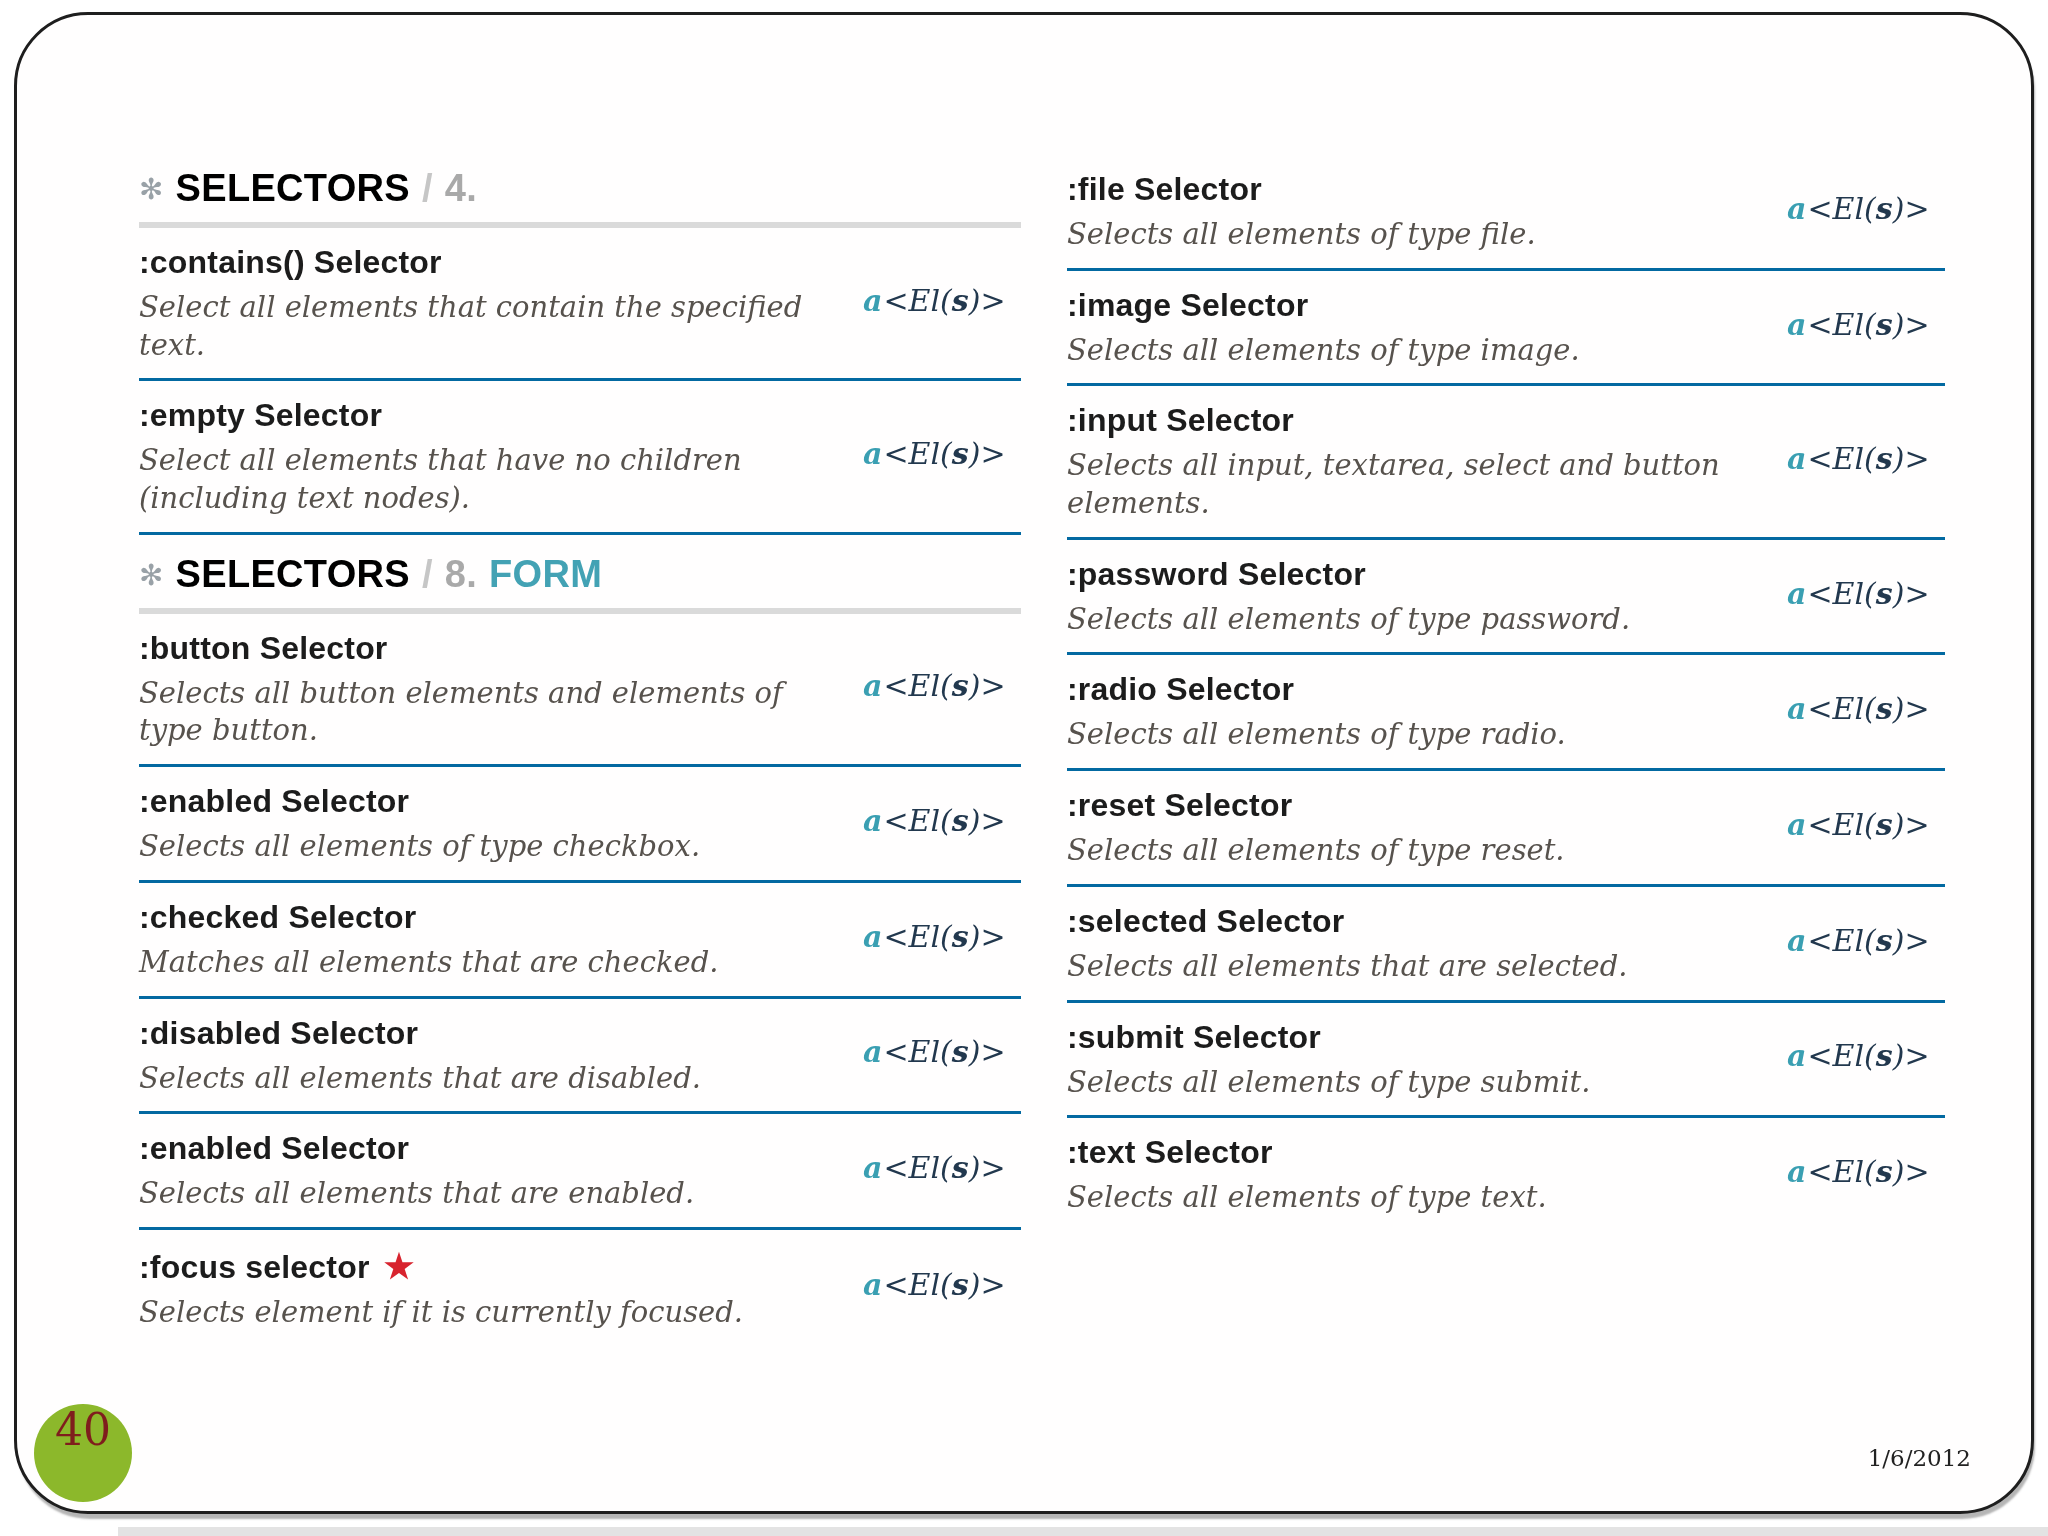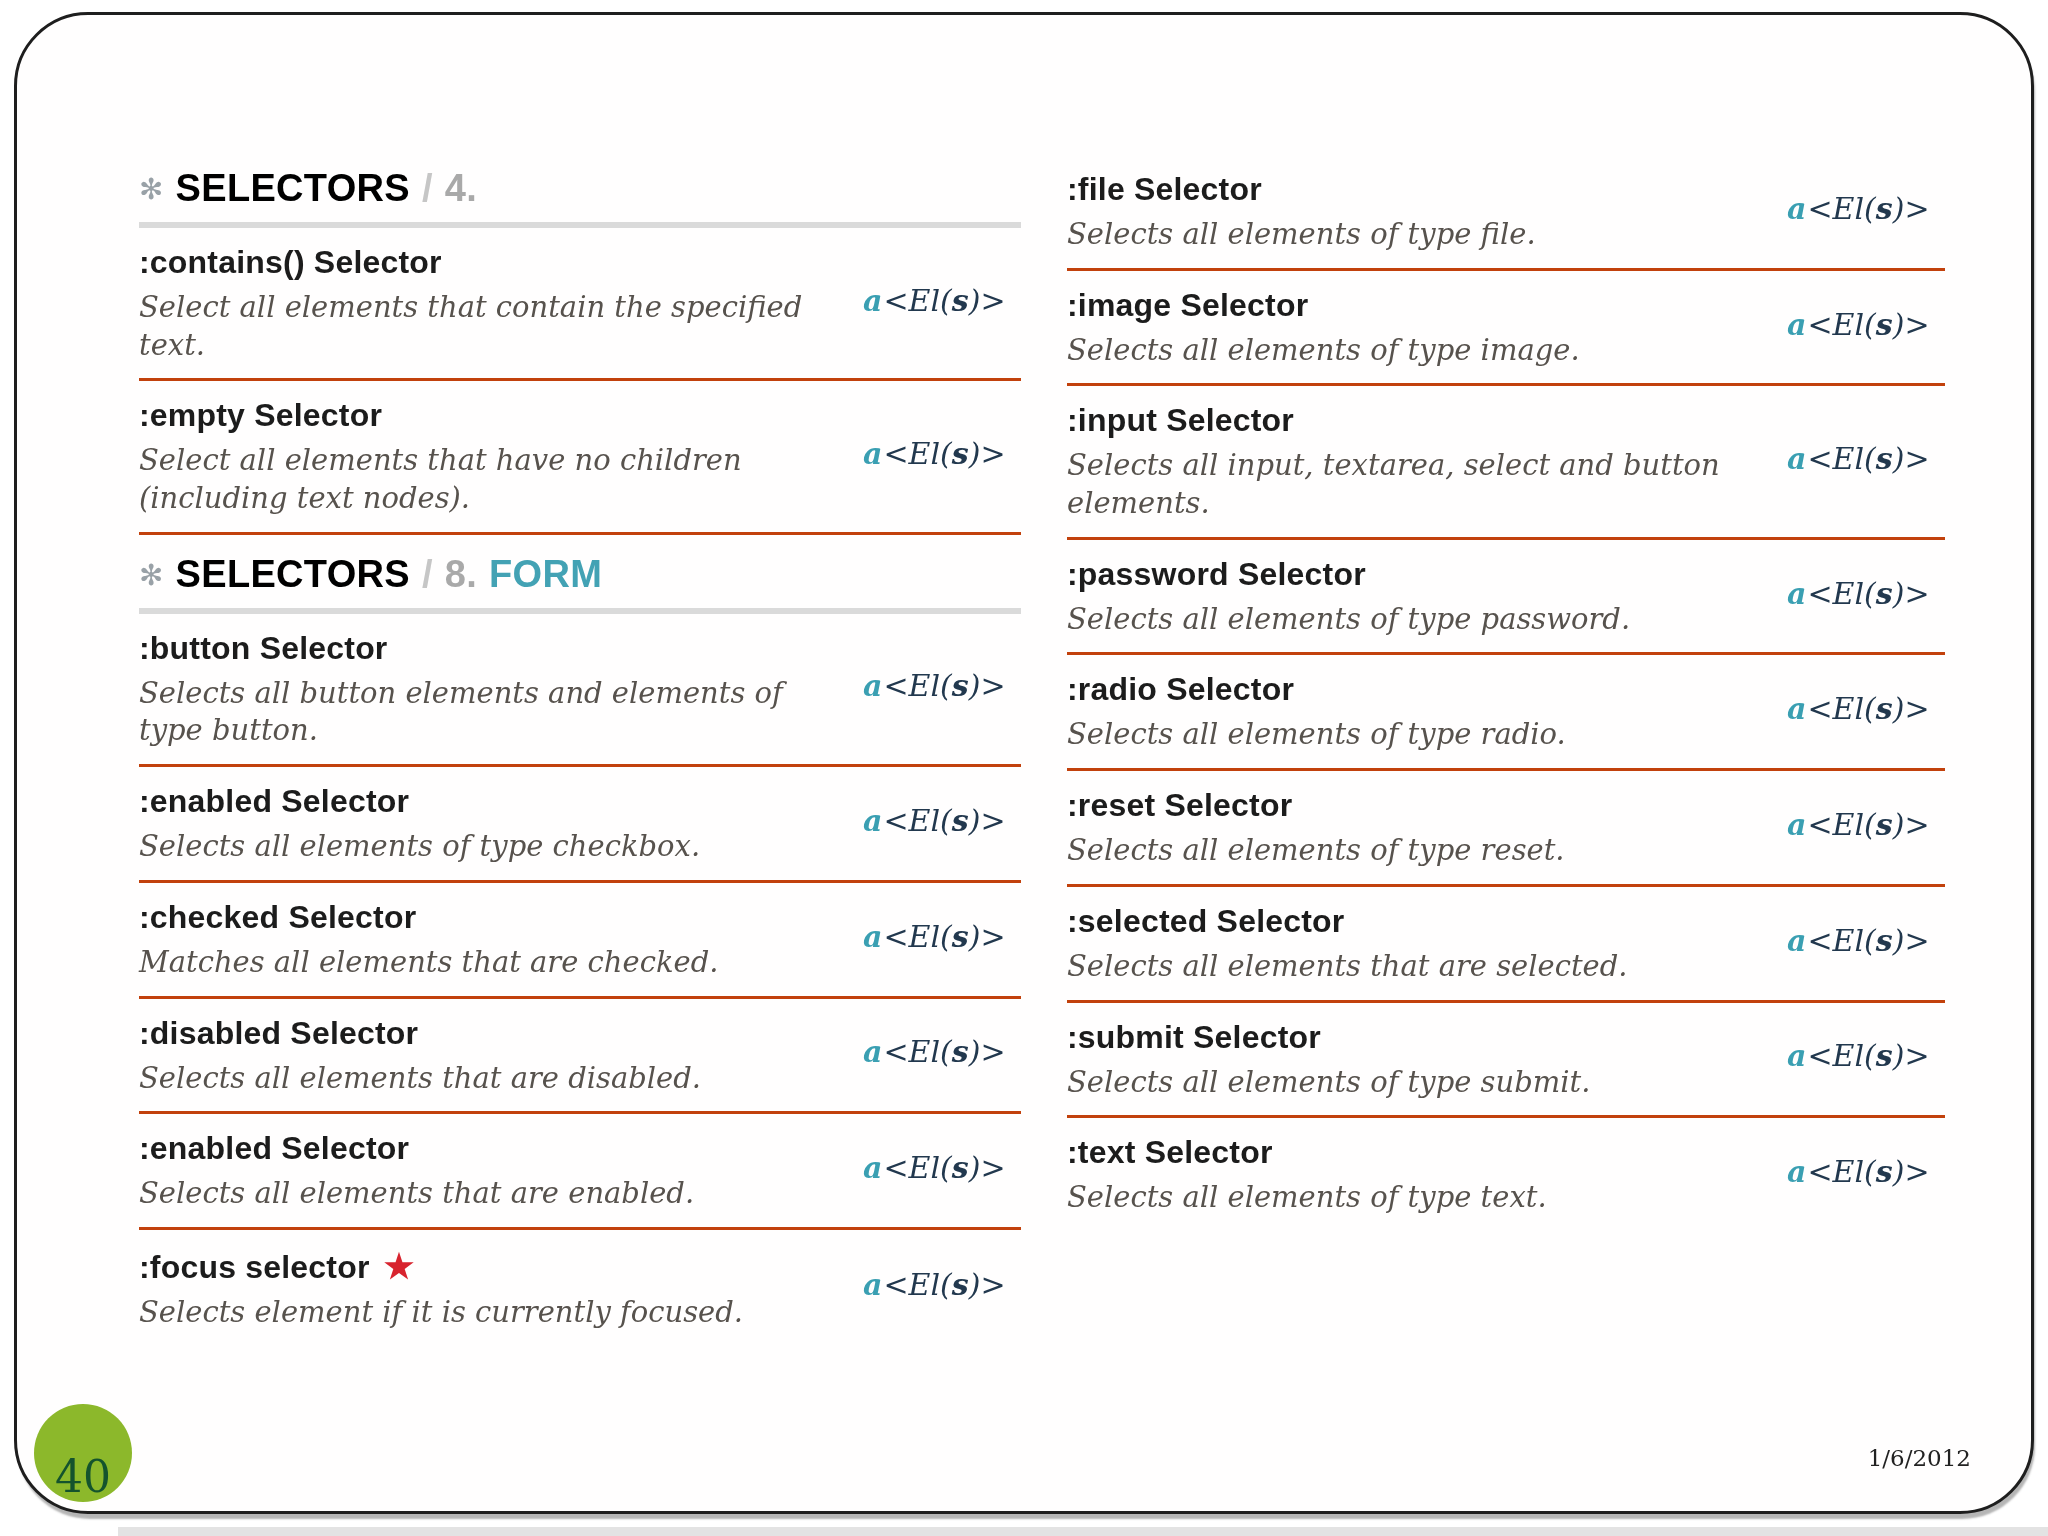--- a/index.html
+++ b/index.html
@@ -49,21 +49,21 @@
   .flower { color: #99a1a7; font-size: 29px; font-weight: normal; position: relative; top: -2px; }
   .hdr-main { color: #000000; text-align: center; }
   .hdr-sep { color: #c6c6c6; }
   .hdr-num { color: #a9a9a9; }
   .hdr-sub { color: #43a2b4; }
 
   
   .entry {
     display: flex;
     align-items: center;
-    border-bottom: 3px solid #c2410c;
+    border-bottom: 3px solid #0369a1;
     padding: 6px 0 12px 0;
   }
   .entry.last { border-bottom: none; gap: 40px; }
   .entry-main { flex: 1 1 auto; padding-right: 18px; min-width: 0; }
   .entry-title {
     margin: 10px 0 2px 0;
     font-size: 32px;
     font-weight: bold;
     color: #1c1c1c;
     letter-spacing: 0.2px;
@@ -90,22 +90,22 @@
   .badge-a { color: #3a9fb2; font-weight: bold; padding-right: 1px; }
   .badge-s { font-weight: bold; }
 
   
   .page-circle {
     position: absolute;
     left: 34px; top: 1404px;
     width: 98px; height: 98px;
     border-radius: 50%;
     background: #8cb82b;
-    color: #14532d;
-    display: flex; align-items: flex-end; justify-content: center;
+    color: #7f1d1d;
+    display: flex; align-items: flex-start; justify-content: center;
     font-family: "DejaVu Serif", serif;
     font-size: 44px;
     z-index: 6;
   }
 
   
   .slide-date {
     position: absolute;
     left: 1742px; top: 1430px;
     width: 212px;

